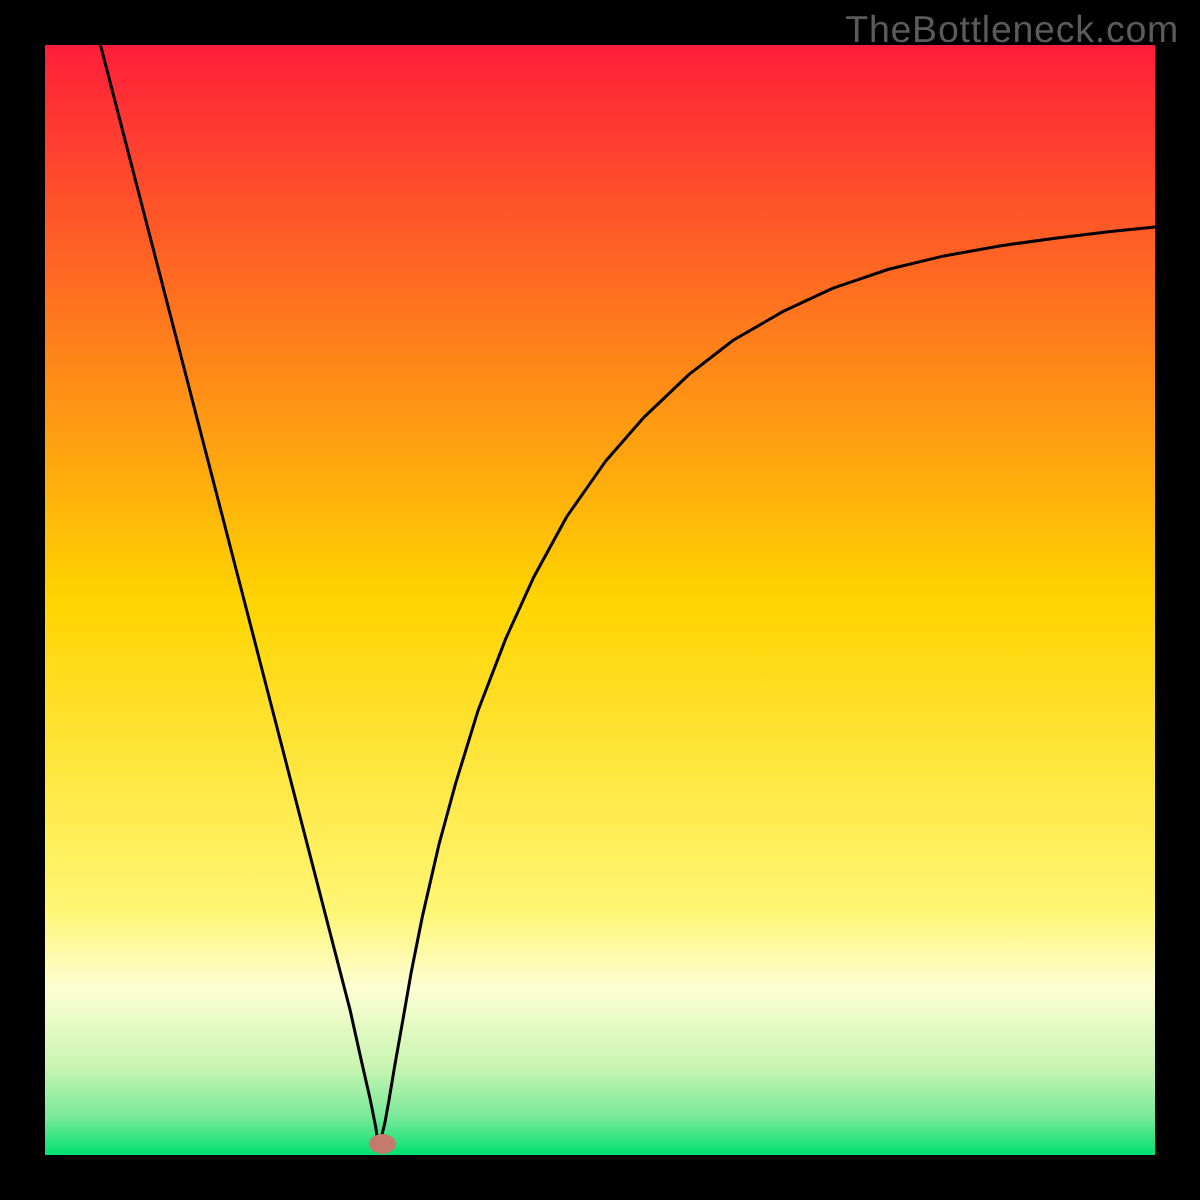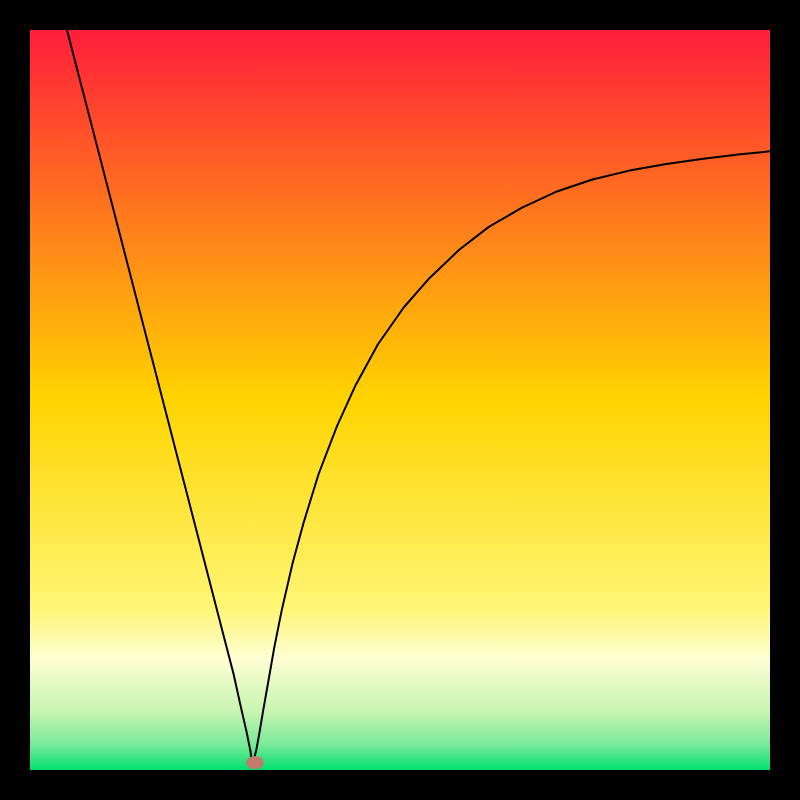--- a/index.html
+++ b/index.html
@@ -37,20 +37,21 @@
   .plot-area svg {
     display: block;
     width: 740px;
     height: 740px;
   }
 </style>
 </head>
 <body>
 
 <div class="frame">
+  <div class="watermark">TheBottleneck.com</div>
 
   <div class="plot-area">
     <svg viewBox="0 0 740 740" preserveAspectRatio="none">
       <defs>
         <linearGradient id="bg-grad" x1="0" y1="0" x2="0" y2="1">
             <stop offset="0%" stop-color="#ff1e3a"></stop>
             <stop offset="50%" stop-color="#ffd400"></stop>
             <stop offset="78%" stop-color="#fff674"></stop>
             <stop offset="85%" stop-color="#fdfed3"></stop>
             <stop offset="92%" stop-color="#c9f5b1"></stop>

